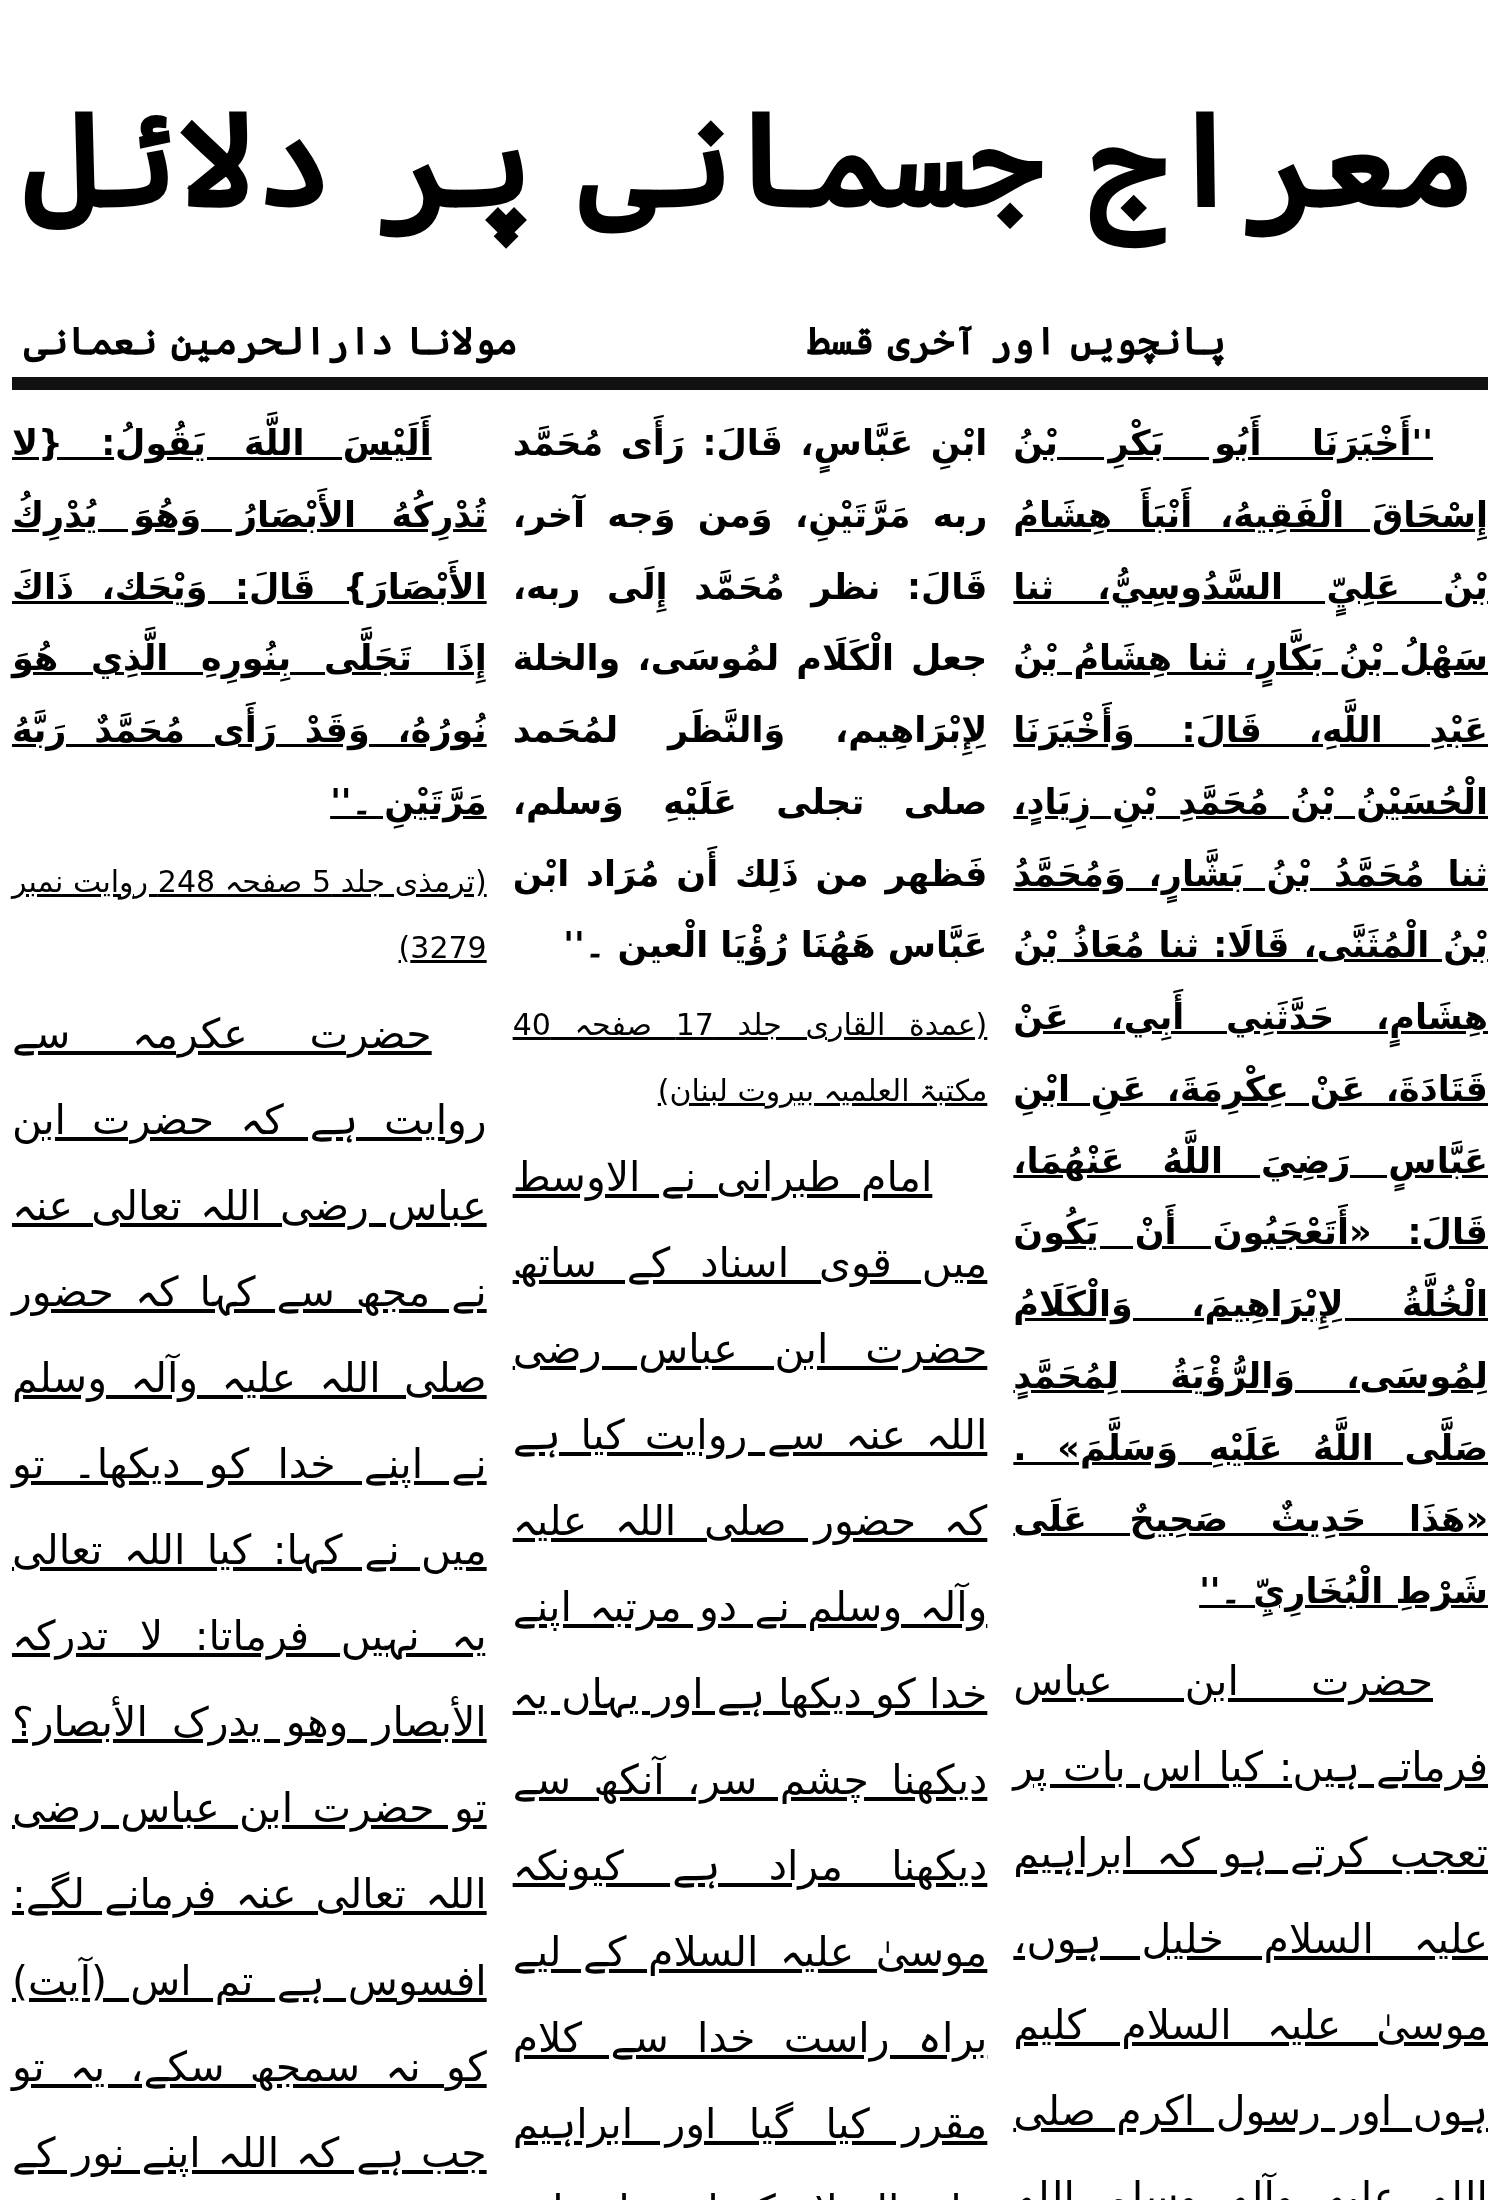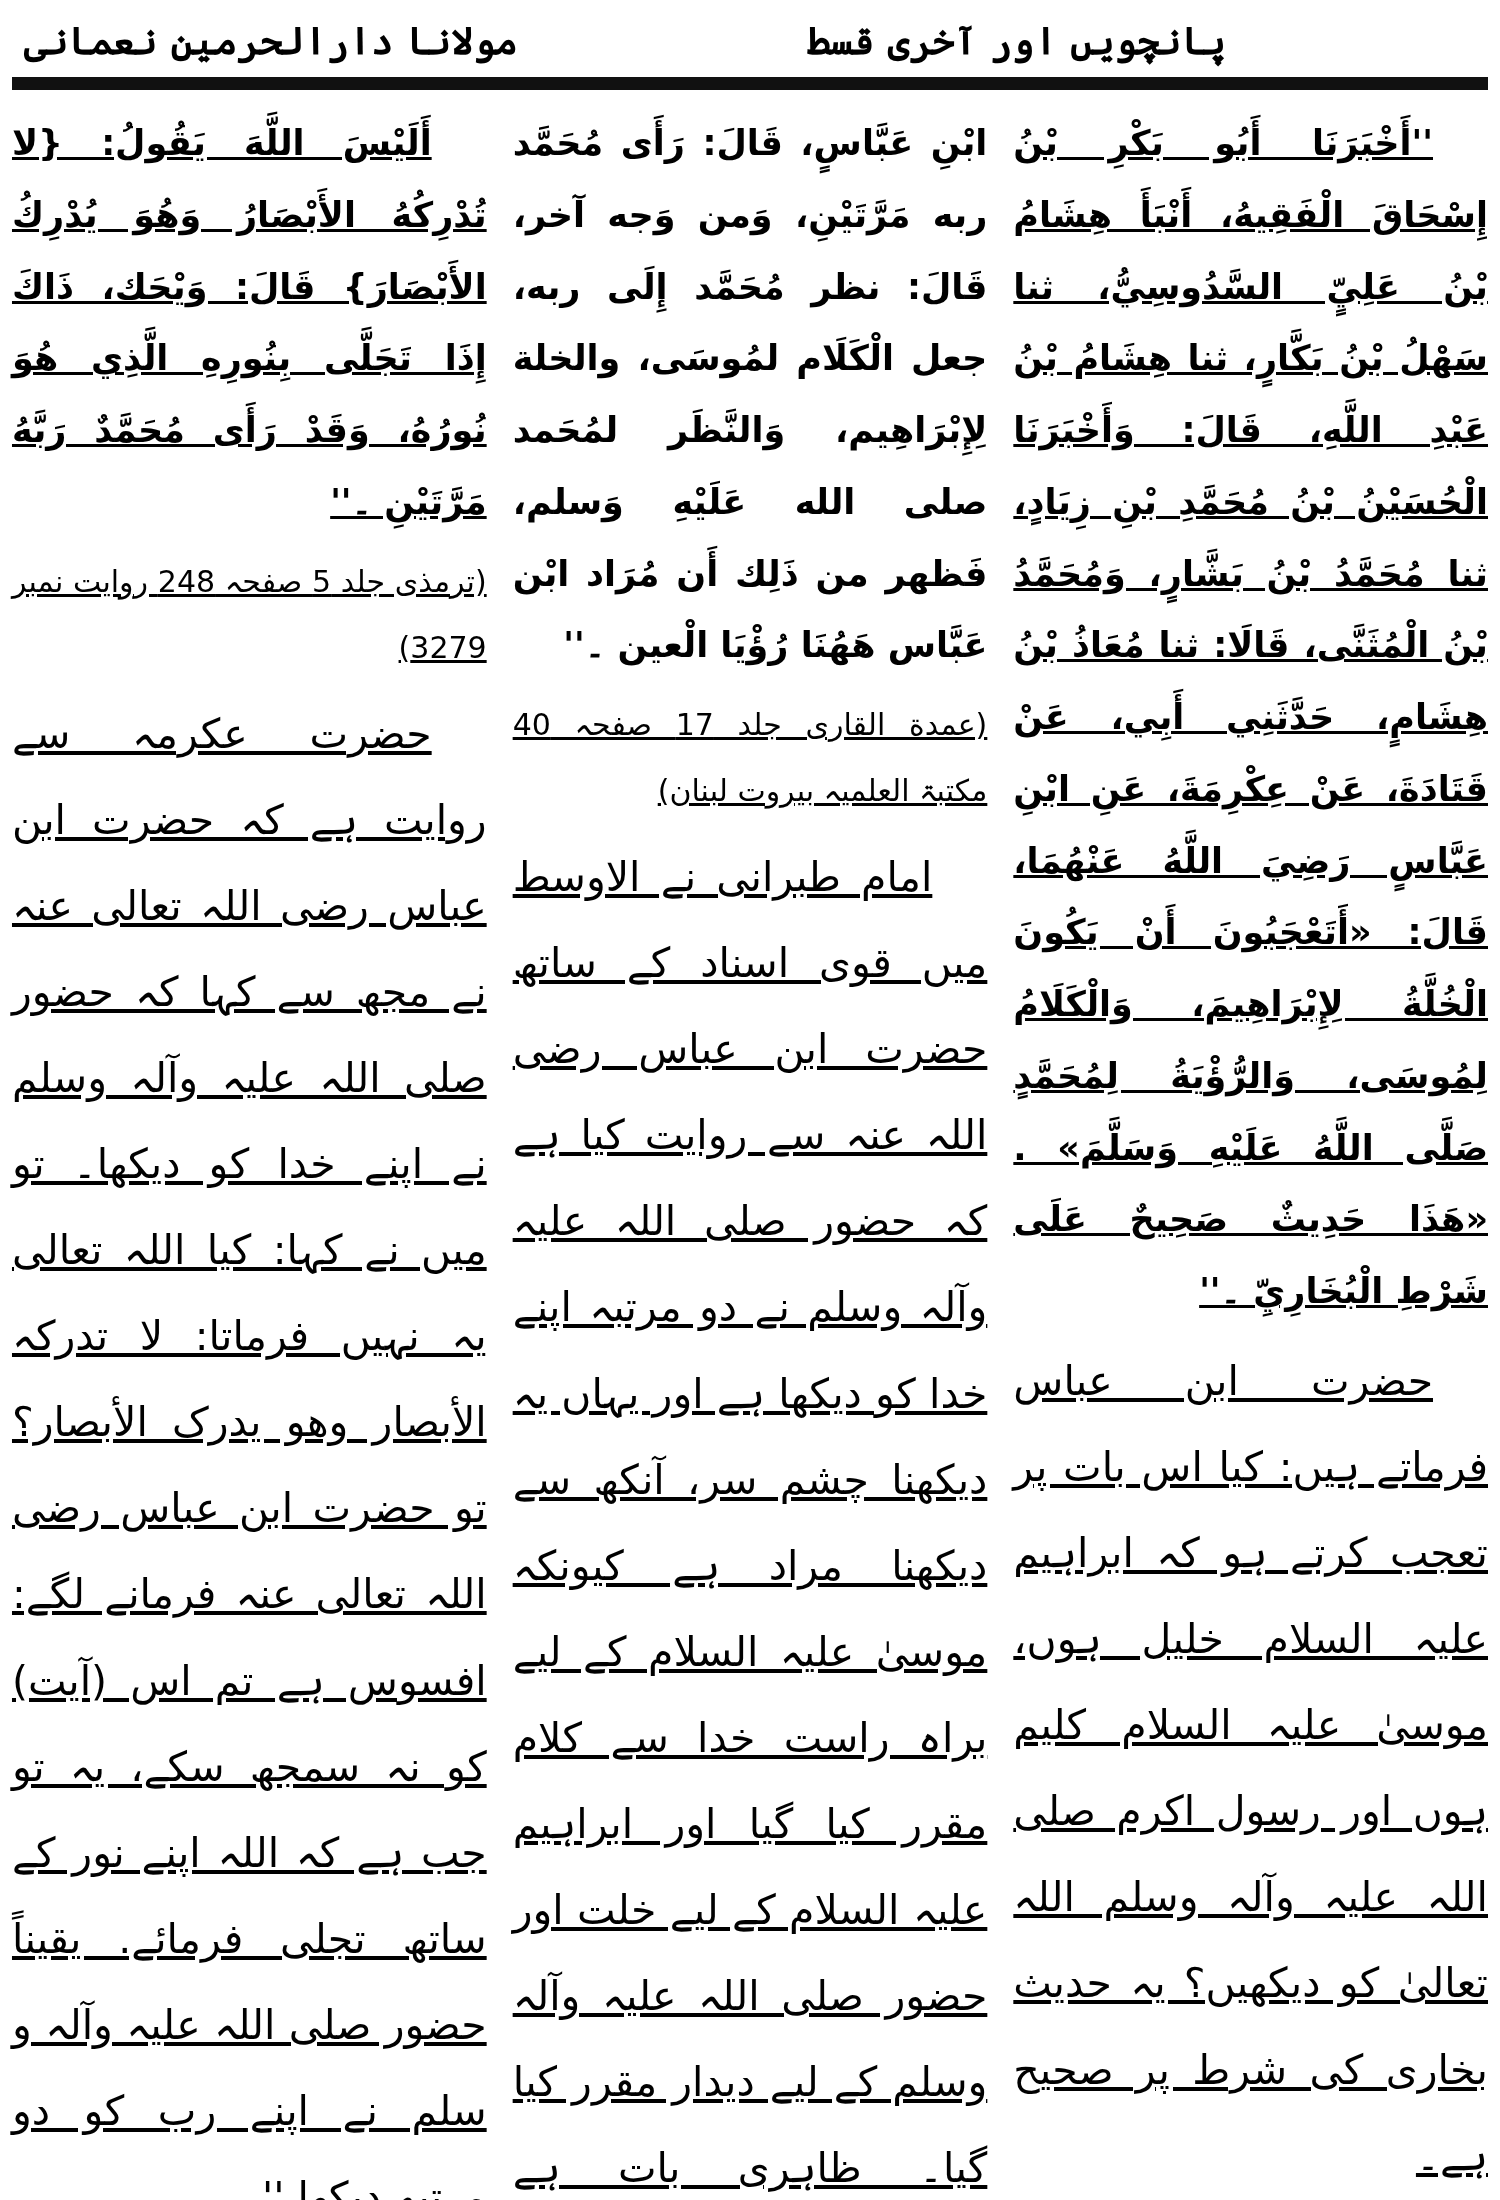--- a/index.html
+++ b/index.html
@@ -28,38 +28,39 @@
   .ar{font-weight:700;font-size:35px;line-height:2.05;}
   .ur{font-weight:400;font-size:41px;line-height:2.1;}
   .rf{font-weight:400;font-size:30px;line-height:2.2;text-decoration:underline;}
   .indent{text-indent:55px;text-decoration:underline;}
 </style>
 </head>
 <body>
 
 <div class="page">
 
+  <div class="masthead">معراج جسمانی پر دلائل</div>
 
   <div class="header-row">
     <span class="installment">پانچویں اور آخری قسط</span>
     <span class="author">مولانا دارالحرمین نعمانی</span>
   </div>
 
   <div class="rule"></div>
 
   <div class="columns">
 
     <div class="col">
       <p class="ar indent">''أَخْبَرَنَا أَبُو بَكْرِ بْنُ إِسْحَاقَ الْفَقِيهُ، أَنْبَأَ هِشَامُ بْنُ عَلِيٍّ السَّدُوسِيُّ، ثنا سَهْلُ بْنُ بَكَّارٍ، ثنا هِشَامُ بْنُ عَبْدِ اللَّهِ، قَالَ: وَأَخْبَرَنَا الْحُسَيْنُ بْنُ مُحَمَّدِ بْنِ زِيَادٍ، ثنا مُحَمَّدُ بْنُ بَشَّارٍ، وَمُحَمَّدُ بْنُ الْمُثَنَّى، قَالَا: ثنا مُعَاذُ بْنُ هِشَامٍ، حَدَّثَنِي أَبِي، عَنْ قَتَادَةَ، عَنْ عِكْرِمَةَ، عَنِ ابْنِ عَبَّاسٍ رَضِيَ اللَّهُ عَنْهُمَا، قَالَ: «أَتَعْجَبُونَ أَنْ يَكُونَ الْخُلَّةُ لِإِبْرَاهِيمَ، وَالْكَلَامُ لِمُوسَى، وَالرُّؤْيَةُ لِمُحَمَّدٍ صَلَّى اللَّهُ عَلَيْهِ وَسَلَّمَ» . «هَذَا حَدِيثٌ صَحِيحٌ عَلَى شَرْطِ الْبُخَارِيِّ ۔''</p>
       <p class="ur indent">حضرت ابن عباس فرماتے ہیں: کیا اس بات پر تعجب کرتے ہو کہ ابراہیم علیہ السلام خلیل ہوں، موسیٰ علیہ السلام کلیم ہوں اور رسول اکرم صلی اللہ علیہ وآلہ وسلم اللہ تعالیٰ کو دیکھیں؟ یہ حدیث بخاری کی شرط پر صحیح ہے۔</p>
 
     </div>
 
     <div class="col">
-      <p class="ar">ابْنِ عَبَّاسٍ، قَالَ: رَأَى مُحَمَّد ربه مَرَّتَيْنِ، وَمن وَجه آخر، قَالَ: نظر مُحَمَّد إِلَى ربه، جعل الْكَلَام لمُوسَى، والخلة لِإِبْرَاهِيم، وَالنَّظَر لمُحَمد صلى الله عَلَيْهِ وَسلم، فَظهر من ذَلِك أَن مُرَاد ابْن عَبَّاس هَهُنَا رُؤْيَا الْعين ۔''</p>
+      <p class="ar">ابْنِ عَبَّاسٍ، قَالَ: رَأَى مُحَمَّد ربه مَرَّتَيْنِ، وَمن وَجه آخر، قَالَ: نظر مُحَمَّد إِلَى ربه، جعل الْكَلَام لمُوسَى، والخلة لِإِبْرَاهِيم، وَالنَّظَر لمُحَمد صلى تجلی عَلَيْهِ وَسلم، فَظهر من ذَلِك أَن مُرَاد ابْن عَبَّاس هَهُنَا رُؤْيَا الْعين ۔''</p>
       <p class="rf">(عمدة القاری جلد 17 صفحہ 40 مکتبۃ العلمیہ بیروت لبنان)</p>
       <p class="ur indent">امام طبرانی نے الاوسط میں قوی اسناد کے ساتھ حضرت ابن عباس رضی اللہ عنہ سے روایت کیا ہے کہ حضور صلی اللہ علیہ وآلہ وسلم نے دو مرتبہ اپنے خدا کو دیکھا ہے اور یہاں یہ دیکھنا چشم سر، آنکھ سے دیکھنا مراد ہے کیونکہ موسیٰ علیہ السلام کے لیے براہ راست خدا سے کلام مقرر کیا گیا اور ابراہیم علیہ السلام کے لیے خلت اور حضور صلی اللہ علیہ وآلہ وسلم کے لیے دیدار مقرر کیا گیا۔ ظاہری بات ہے حضرت ابن عباس رضی اللہ عنہ کے کہنے کا مطلب یہی ہے کہ حضور صلی اللہ علیہ وآلہ وسلم نے اپنی آنکھوں سے خدا کو دیکھا۔</p>
 
     </div>
 
     <div class="col">
       <p class="ar indent">أَلَيْسَ اللَّهَ يَقُولُ: {لا تُدْرِكُهُ الأَبْصَارُ وَهُوَ يُدْرِكُ الأَبْصَارَ} قَالَ: وَيْحَك، ذَاكَ إِذَا تَجَلَّى بِنُورِهِ الَّذِي هُوَ نُورُهُ، وَقَدْ رَأَى مُحَمَّدٌ رَبَّهُ مَرَّتَيْنِ ۔''</p>
       <p class="rf">(ترمذی جلد 5 صفحہ 248 روایت نمبر 3279)</p>
       <p class="ur indent">حضرت عکرمہ سے روایت ہے کہ حضرت ابن عباس رضی اللہ تعالی عنہ نے مجھ سے کہا کہ حضور صلی اللہ علیہ وآلہ وسلم نے اپنے خدا کو دیکھا۔ تو میں نے کہا: کیا اللہ تعالی یہ نہیں فرماتا: لا تدرکہ الأبصار وھو یدرک الأبصار؟ تو حضرت ابن عباس رضی اللہ تعالی عنہ فرمانے لگے: افسوس ہے تم اس (آیت) کو نہ سمجھ سکے، یہ تو جب ہے کہ اللہ اپنے نور کے ساتھ تجلی فرمائے. یقیناً حضور صلی اللہ علیہ وآلہ و سلم نے اپنے رب کو دو مرتبہ دیکھا.''</p>
       <p class="ar indent">''وروى ابْن خُزَيْمَة بِإِسْنَاد قوي عَن أنس. قَالَ: رأى مُحَمَّد ربه، وَبِه قَالَ سَائِر أَصْحَاب ابْن عَبَّاس وَكَعب الْأَحْبَار وَالزهْرِيّ وَصَاحب معمر وَآخَرُونَ، وَحكى عبد الرَّزَّاق عَن معمر عَن الْحسن أَنه حلف أَن مُحَمَّدًا رأى ربه، وَأخرج ابْن خُزَيْمَة عَن عُرْوَة بن الزبير إِثْبَاتهَا وَكَانَ يشْتَد عَلَيْهِ إِذا ذكر لَهُ إِنْكَار عَائِشَة رَضِي اللہ تَعَالَى عَنْهَا۔'' (عمدة القاری جلد 19 صفحہ</p>

